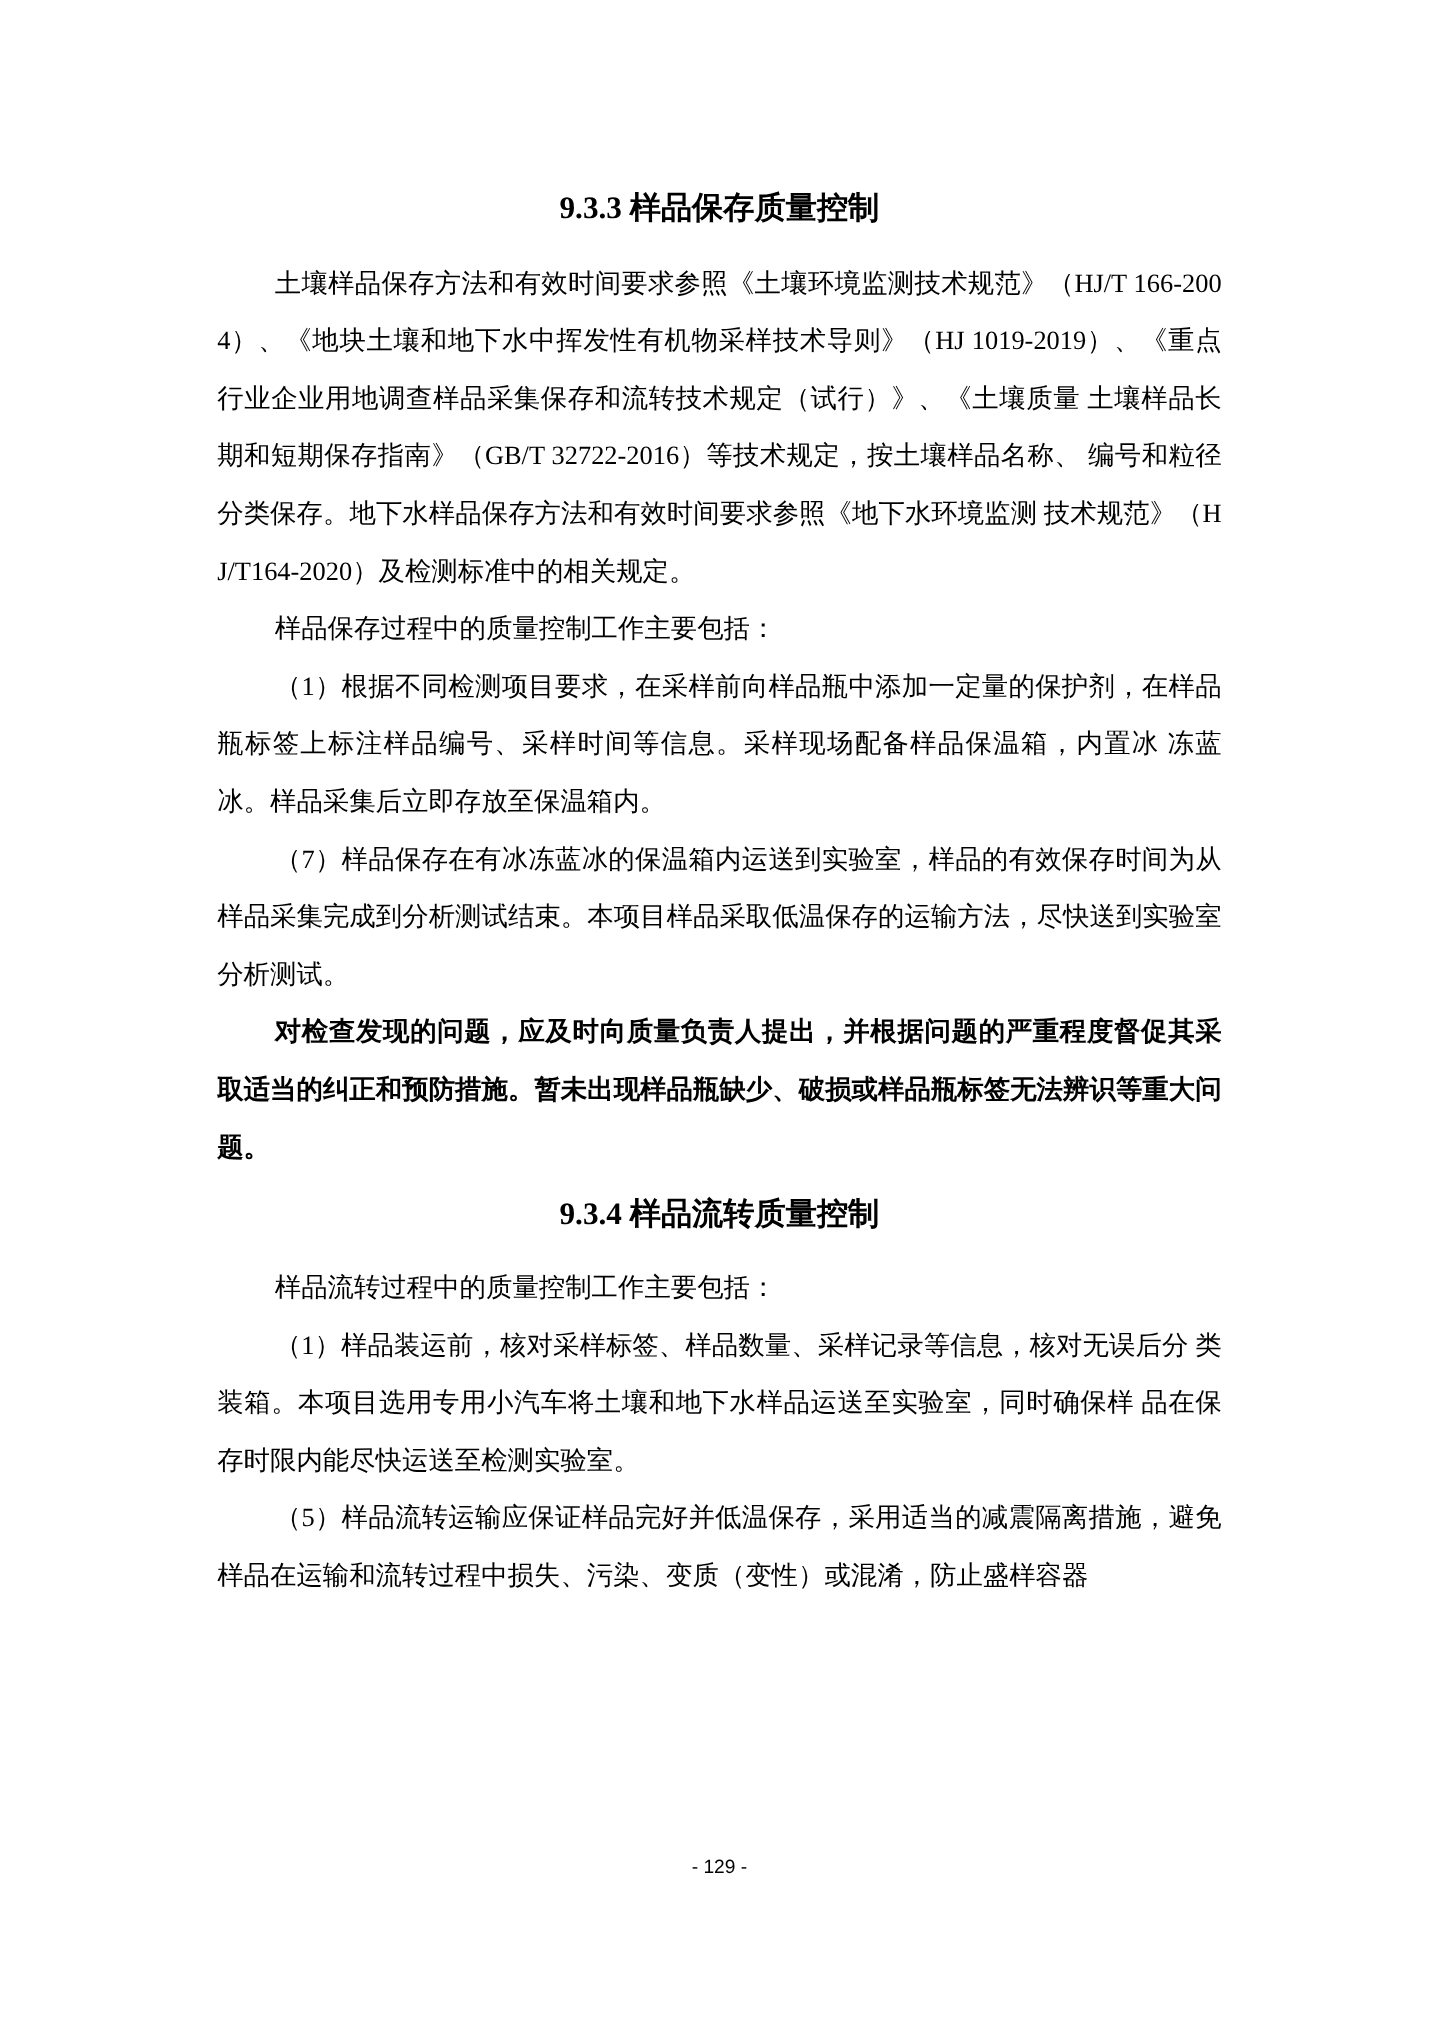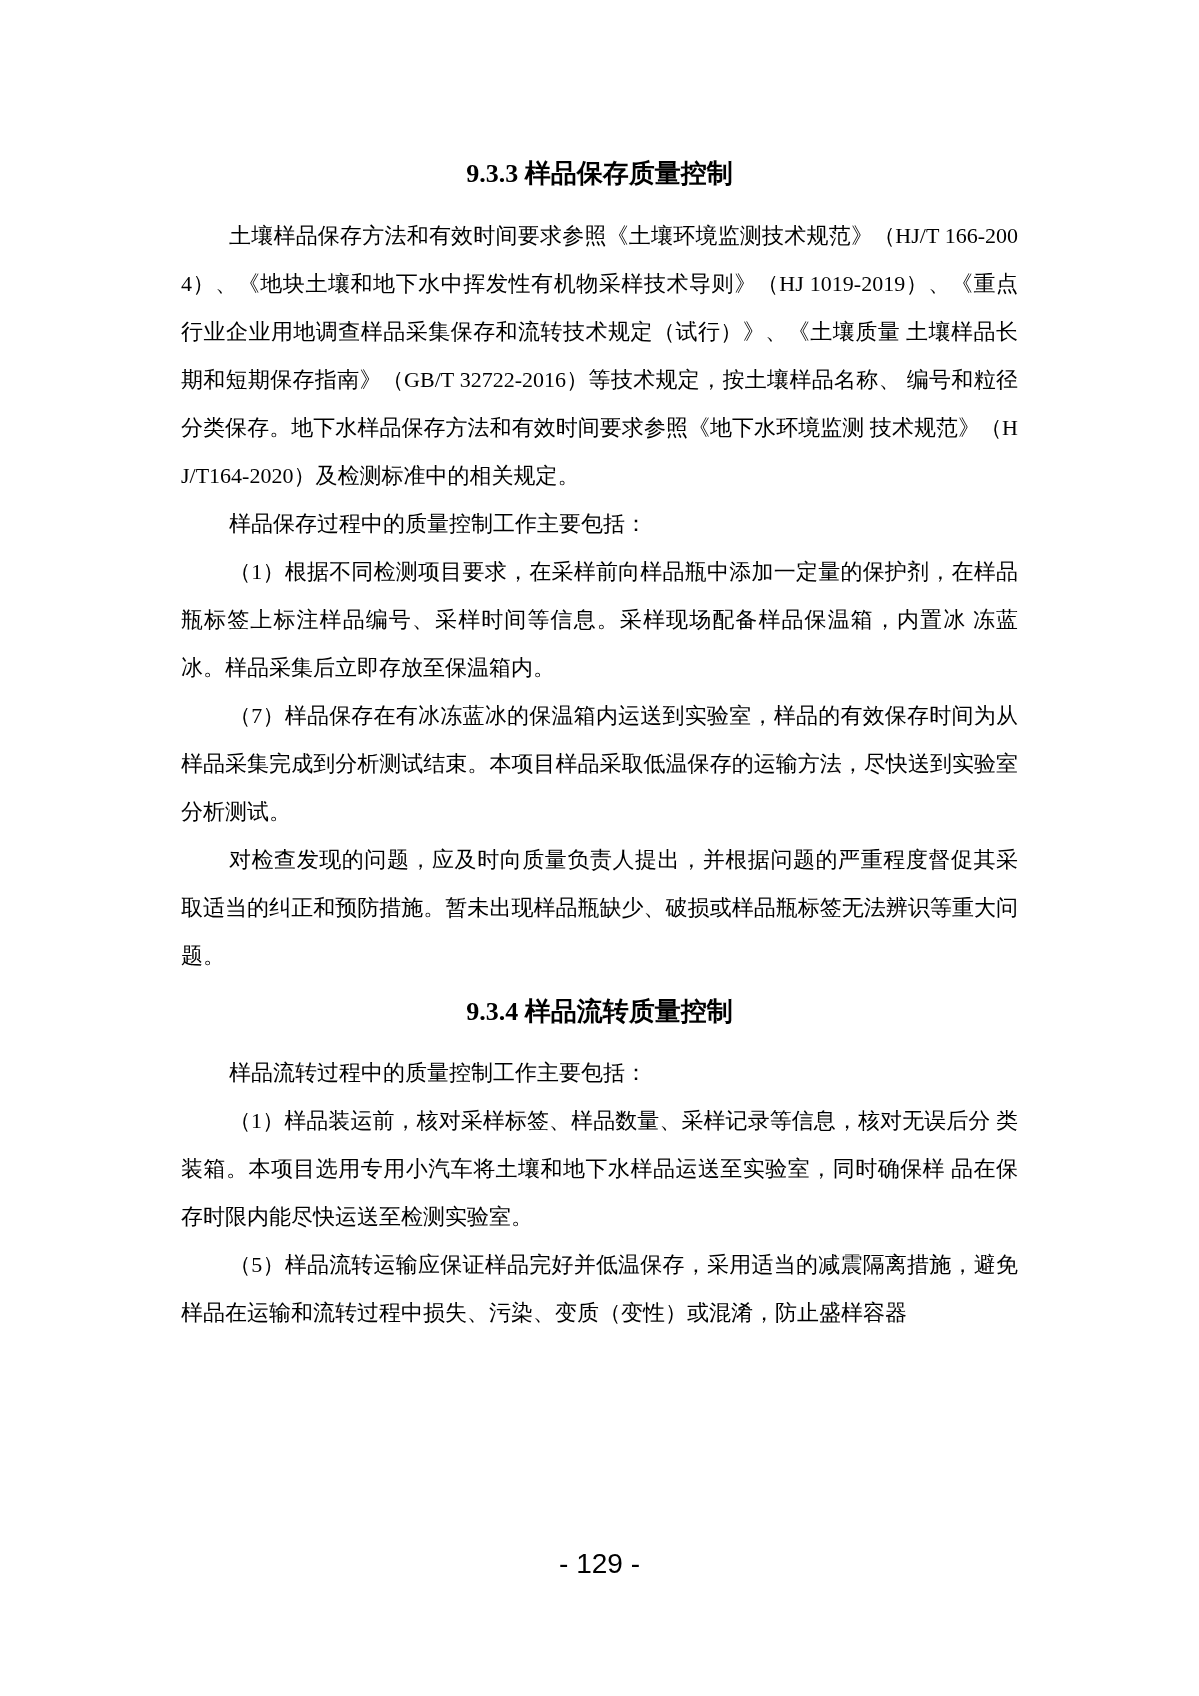--- a/index.html
+++ b/index.html
@@ -38,29 +38,29 @@
     margin: 0;
     text-align: justify;
     text-justify: inter-character;
     word-break: break-all;
     overflow-wrap: break-word;
   }
   p.indent {
     text-indent: 48px;
   }
   p.bold {
-    font-weight: normal;
+    font-weight: bold;
   }
   .page-number {
     position: absolute;
     top: 1548px;
     left: 0;
     width: 100%;
     text-align: center;
-    font-size: 28px;
+    font-size: 16px;
     font-family: "Liberation Sans", "DejaVu Sans", sans-serif;
     color: #000000;
   }
 </style>
 </head>
 <body>
 
 <div class="page">
   <div class="content">
 

